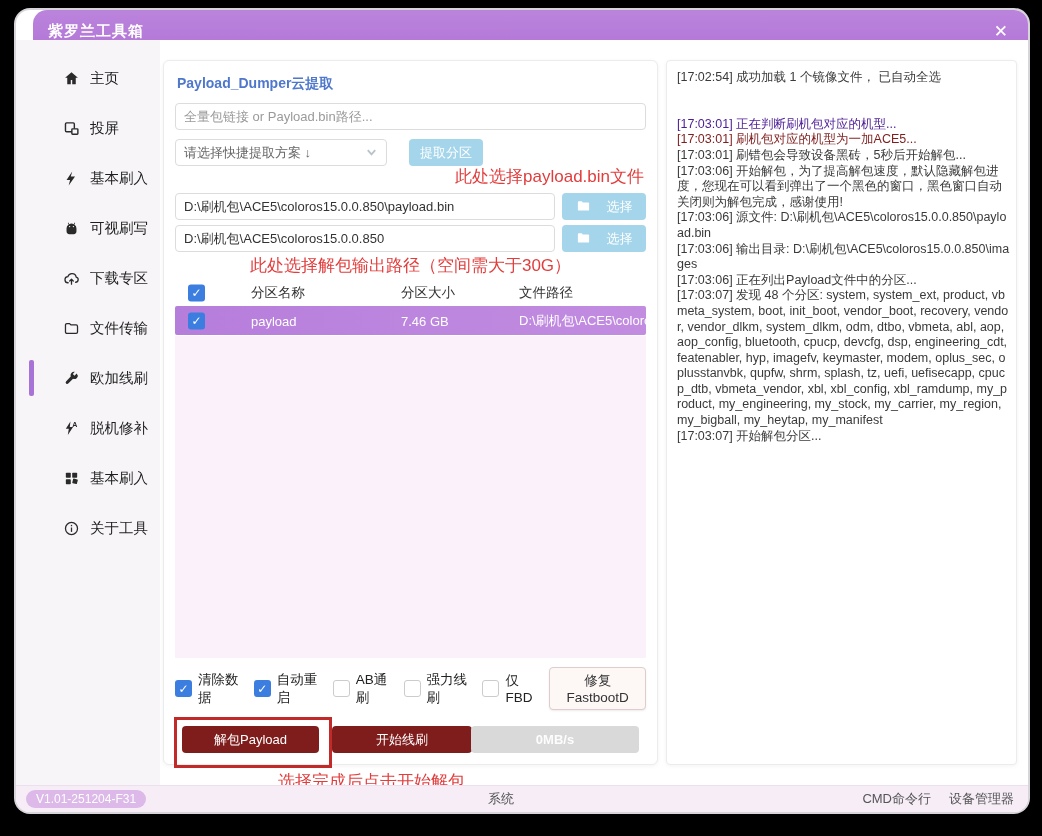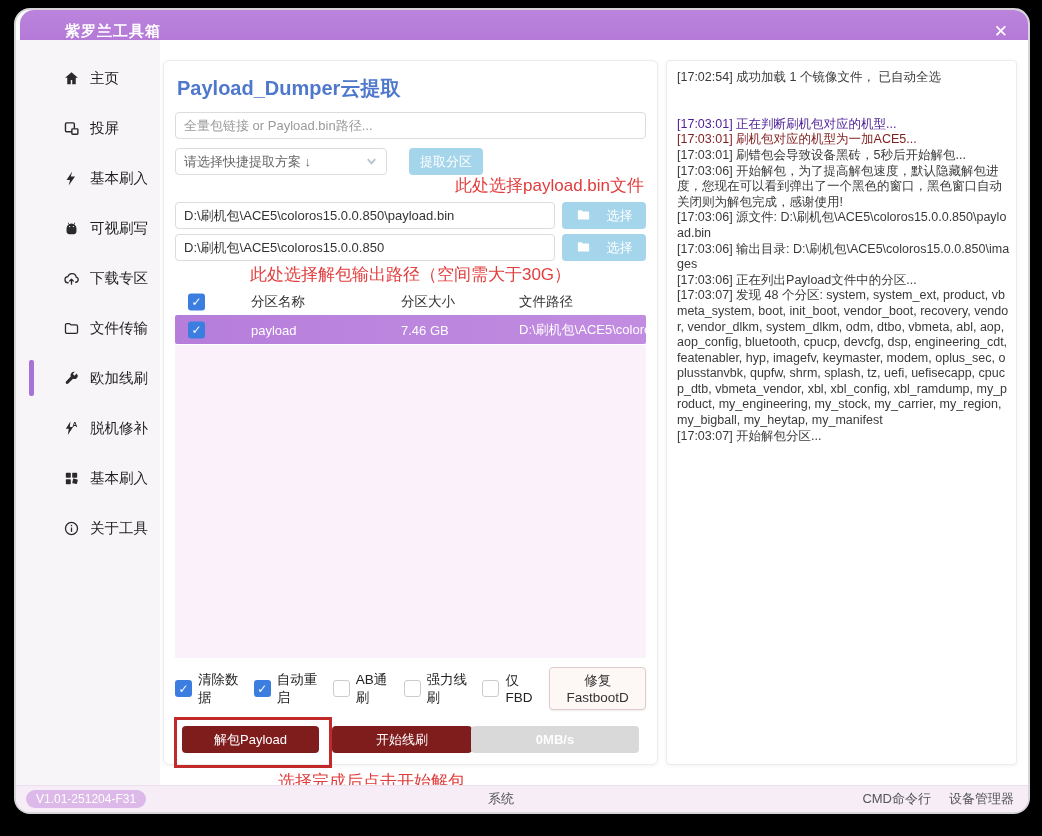--- a/index.html
+++ b/index.html
@@ -8,23 +8,23 @@
     font-family:"Liberation Sans","DejaVu Sans",sans-serif;
     -webkit-font-smoothing:antialiased;
   }
   .window{
     position:absolute;left:16px;top:10px;width:1012px;height:802px;
     background:#fff;border-radius:14px;
     box-shadow:0 0 0 2px rgba(240,236,242,.9),0 8px 22px rgba(0,0,0,.55);
   }
   
   .titlebar{
-    position:absolute;left:4px;top:0;right:0;height:42px;
+    position:absolute;left:17px;top:0;right:0;height:42px;
     background:linear-gradient(180deg,#bb84dc,#b275d6);
-    border-radius:14px 14px 0 0;display:flex;align-items:center;padding-left:30px;
+    border-radius:14px 14px 0 0;display:flex;align-items:center;
   }
   .titlebar .title{color:#fff;font-size:15px;font-weight:bold;margin-left:15px;letter-spacing:1px;}
   .win-controls{margin-left:auto;margin-right:20px;display:flex;align-items:center;gap:24px;}
   .win-btn{color:#fff;font-weight:bold;cursor:default;line-height:1;}
   .min-glyph{width:14px;height:3px;background:#fff;border-radius:1px;}
   .close-glyph{font-size:17px;}
   
   .content{position:absolute;top:30px;left:0;right:0;bottom:26px;background:#fff;border-radius:0;overflow:hidden;}
   
   .sidebar{position:absolute;left:0;top:0;bottom:0;width:144px;background:#f7f5f8;padding-top:13px;box-sizing:border-box;}
@@ -32,21 +32,21 @@
   .side-item .side-icon{width:17px;height:17px;color:#2a2a2a;display:flex;align-items:center;justify-content:center;}
   .side-item.active::before{
     content:"";position:absolute;left:13px;top:7px;width:5px;height:36px;background:#a873d6;border-radius:2px;
   }
   
   .main-card{
     position:absolute;left:147px;top:20px;width:495px;height:705px;box-sizing:border-box;
     background:#fff;border:1px solid #ececec;border-radius:6px;box-shadow:0 1px 4px rgba(0,0,0,.05);
     padding:12px 11px 10px 11px;display:flex;flex-direction:column;
   }
-  .card-title{color:#4f78cc;font-size:20px;font-weight:bold;margin:2px 0 10px 2px;}
+  .card-title{color:#4f78cc;font-size:14px;font-weight:bold;margin:2px 0 10px 2px;}
   .text-input{
     height:27px;border:1px solid #dcdcdc;border-radius:4px;padding:0 8px;font-size:13px;color:#333;
     font-family:inherit;outline:none;background:#fff;box-sizing:border-box;width:100%;
   }
   .text-input::placeholder{color:#9a9a9a;}
   .row{display:flex;align-items:center;}
   .scheme-row{margin-top:9px;}
   .select-box{
     width:212px;height:27px;border:1px solid #dcdcdc;border-radius:4px;box-sizing:border-box;
     display:flex;align-items:center;padding:0 8px;font-size:13px;color:#666;background:#fff;cursor:default;

